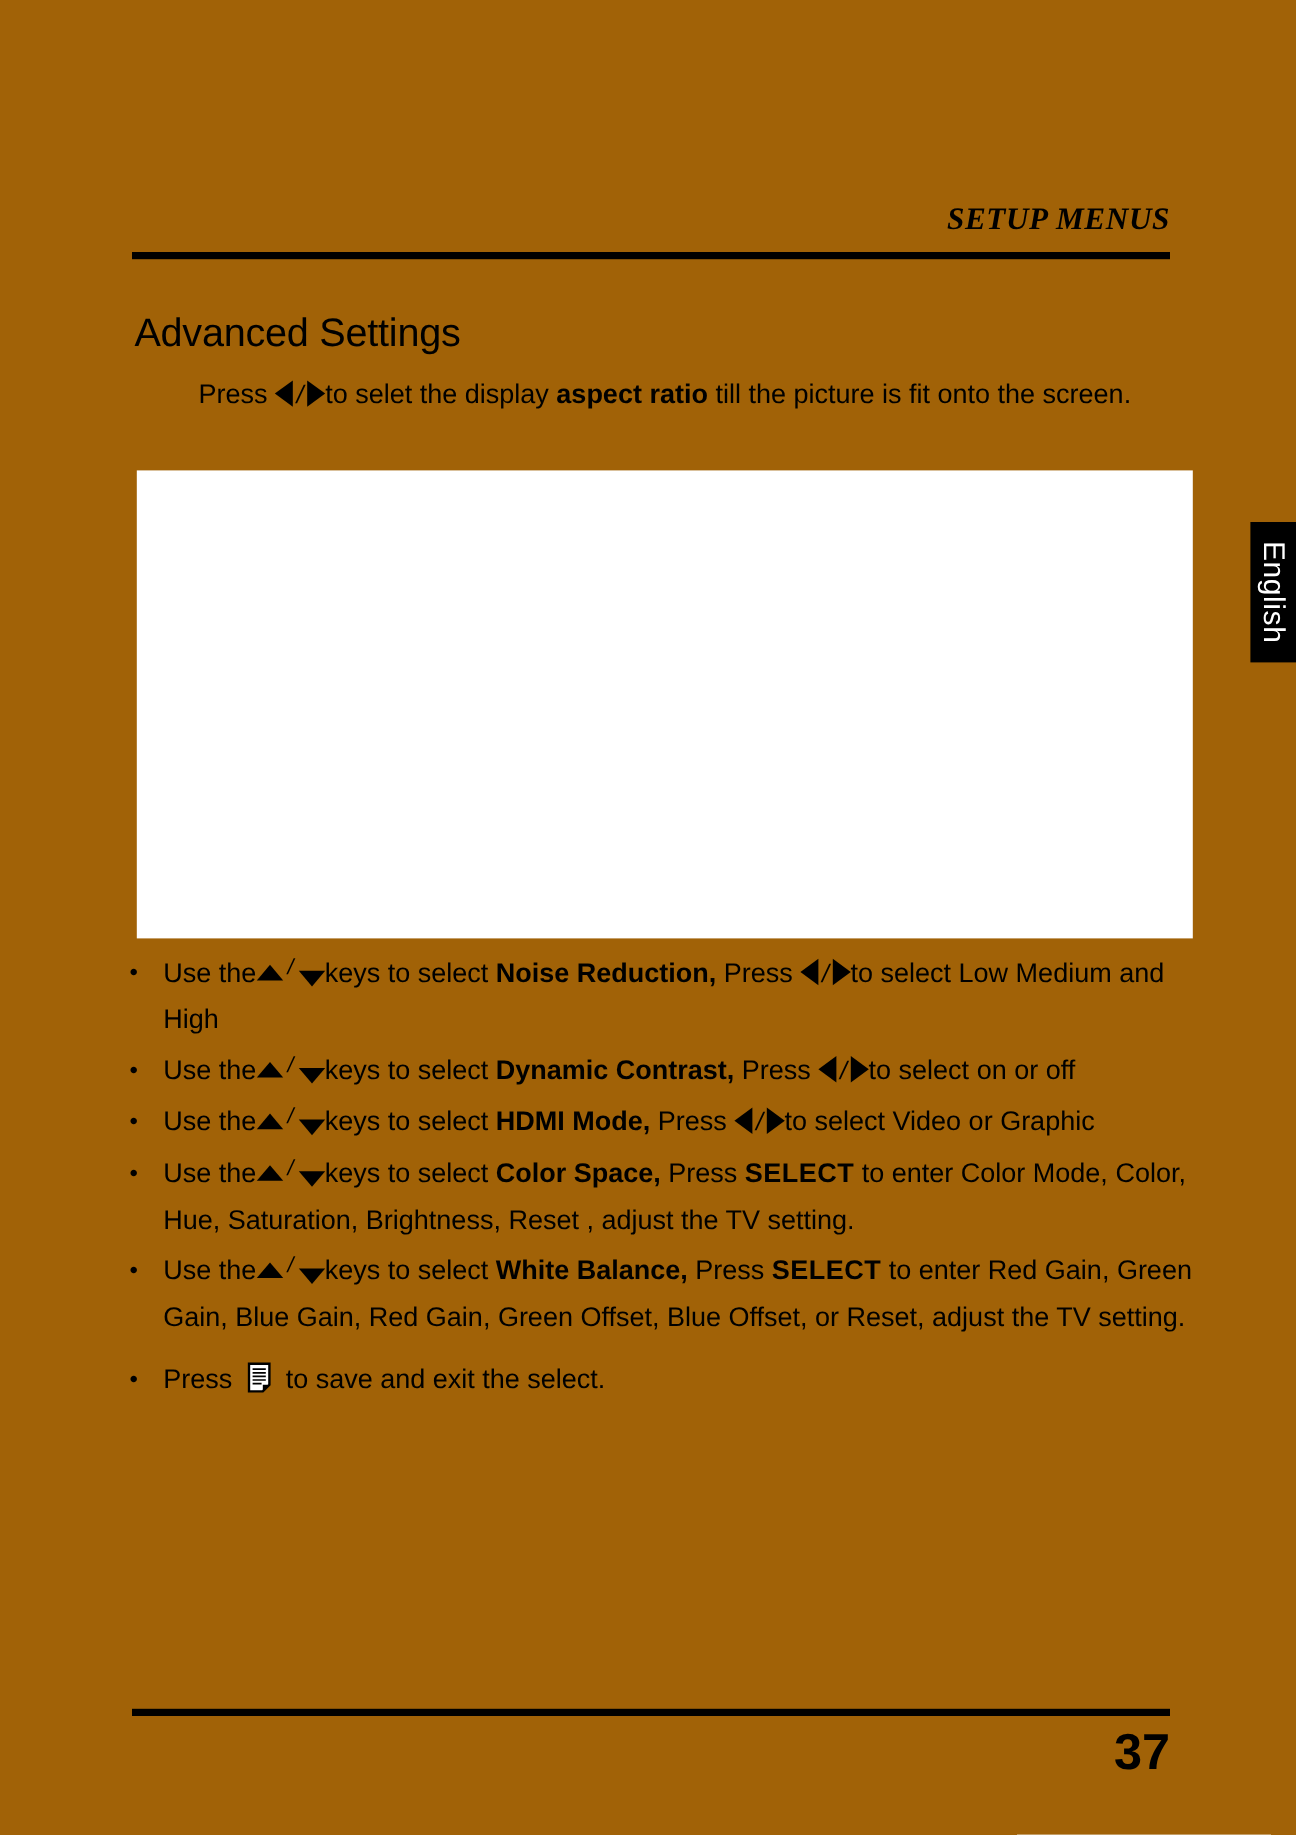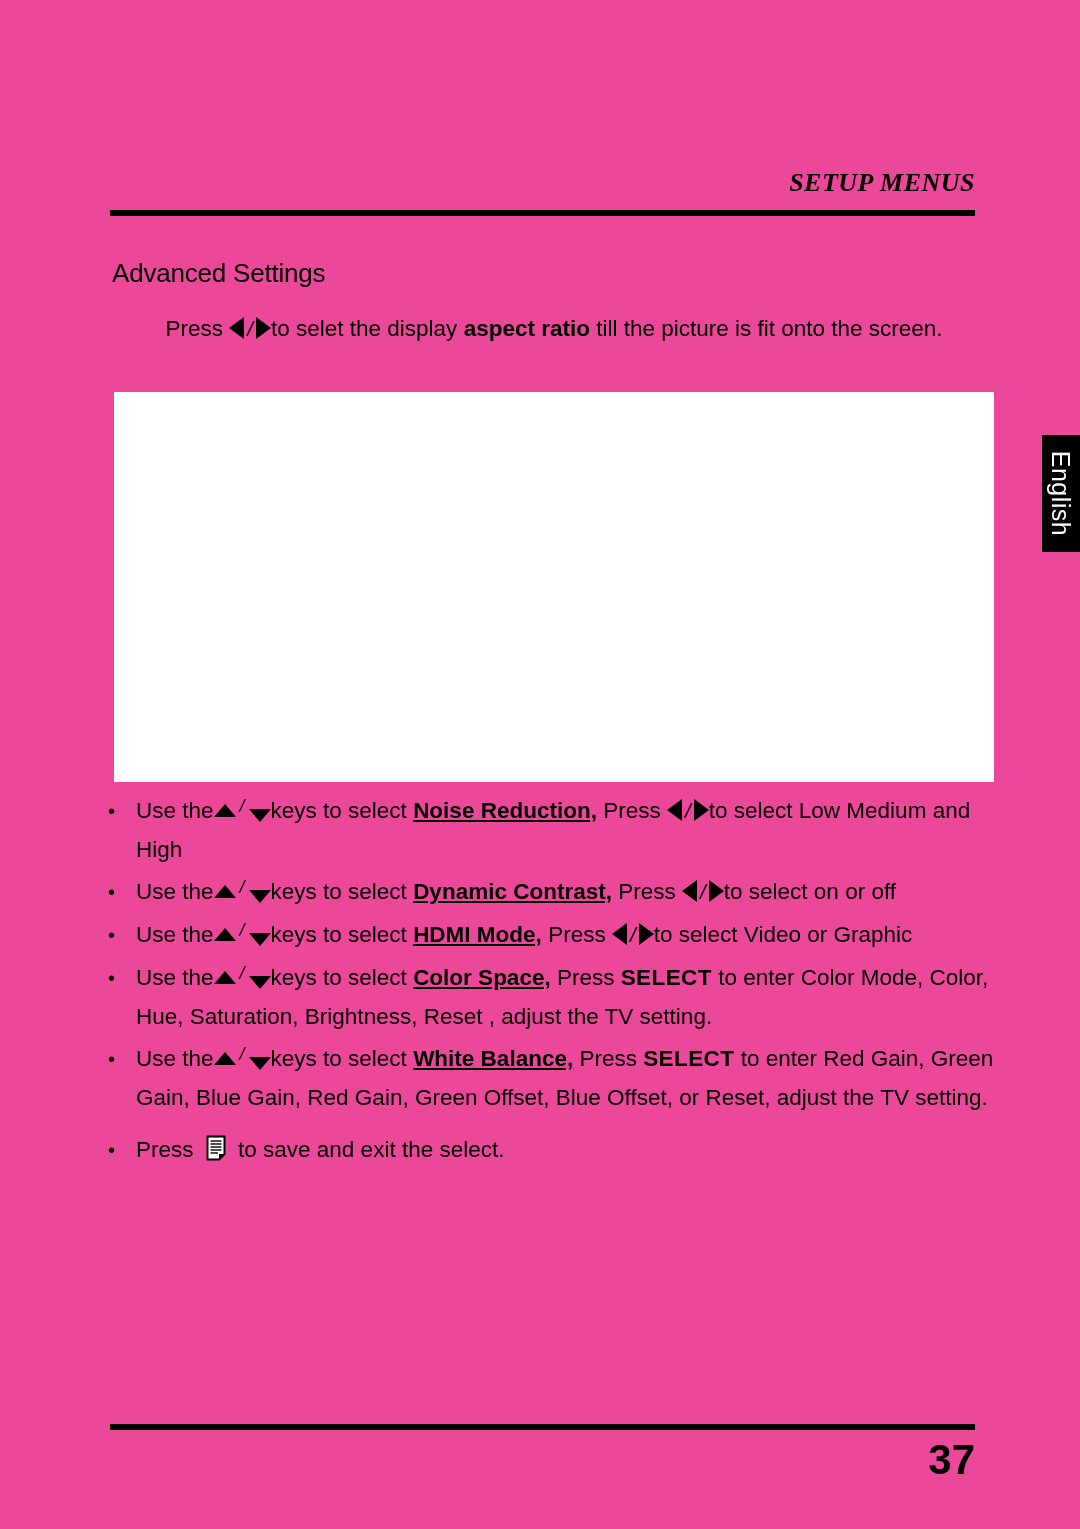--- a/index.html
+++ b/index.html
@@ -4,21 +4,21 @@
 <style>
   html, body {
     margin: 0;
     padding: 0;
     background: #ffffff;
   }
   .page {
     position: relative;
     width: 1080px;
     height: 1529px;
-    background: #ec4899;
+    background: #a16207;
     font-family: "Liberation Sans", sans-serif;
     color: #000000;
     overflow: hidden;
   }
 
   
   .running-head {
     position: absolute;
     left: 110px;
     top: 168px;
@@ -38,21 +38,21 @@
     width: 865px;
     height: 6px;
     background: #000000;
   }
 
   
   .section-title {
     position: absolute;
     left: 112px;
     top: 258px;
-    font-size: 26px;
+    font-size: 33px;
     font-weight: normal;
     letter-spacing: -0.2px;
     color: #000000;
   }
 
   
   .intro {
     position: absolute;
     left: 114px;
     top: 310px;
@@ -89,21 +89,21 @@
     margin-bottom: 4px;
     color: #000000;
   }
   .bullet .dot {
     position: absolute;
     left: 4px;
     top: 0;
     font-size: 20px;
     line-height: 38px;
   }
-  .bullet .b { font-weight: bold; text-decoration: underline; }
+  .bullet .b { font-weight: bold; }
   .bullet .select-kw {
     font-weight: bold;
     letter-spacing: 0.4px;
   }
 
   
   .glyph {
     display: inline-block;
     vertical-align: baseline;
     line-height: 0;

